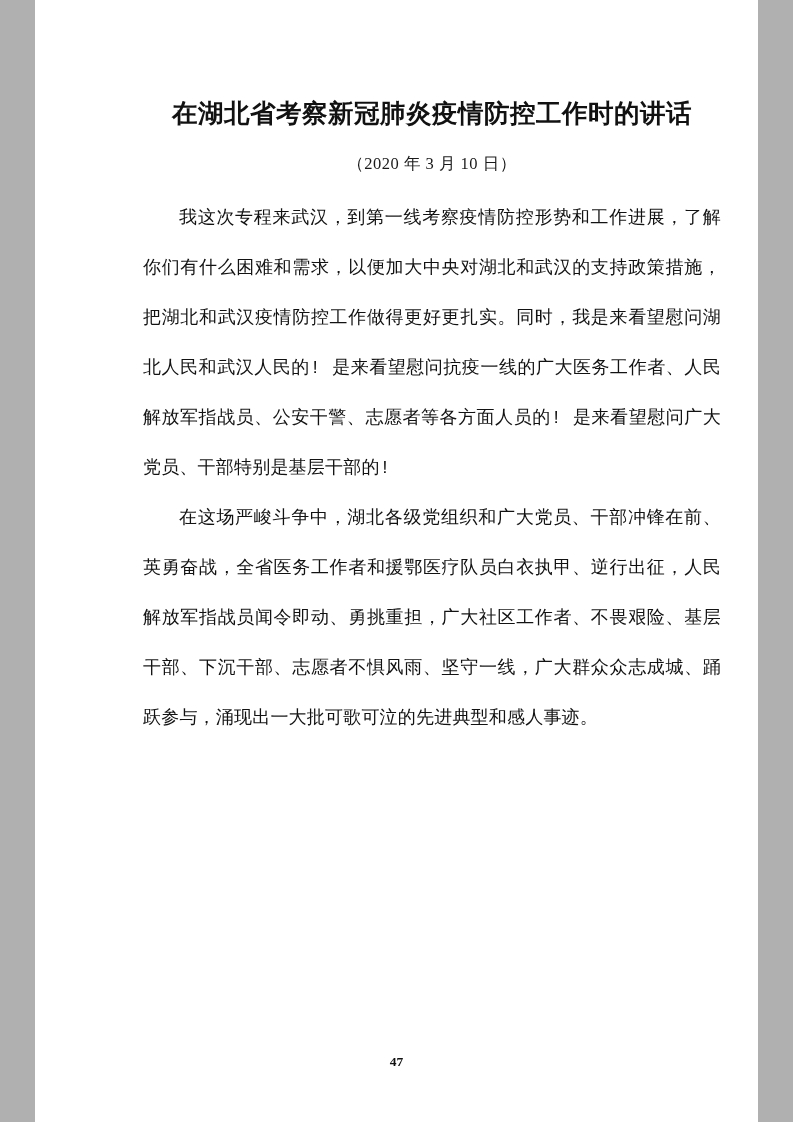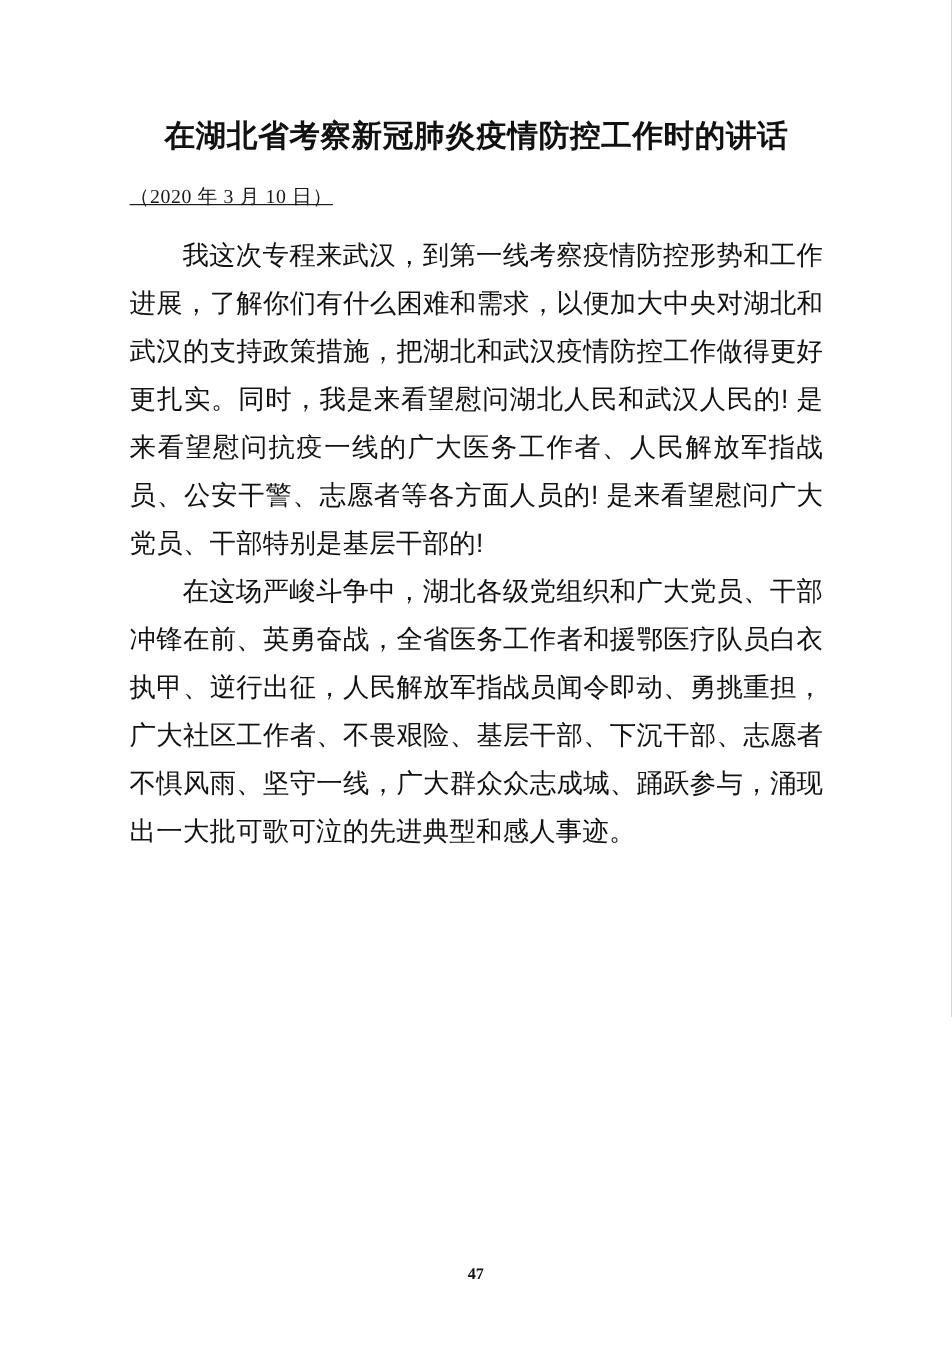--- a/index.html
+++ b/index.html
@@ -5,21 +5,21 @@
   html, body {
     margin: 0;
     padding: 0;
     background: #b0b0b0;
   }
   body {
     font-family: "Liberation Serif", "DejaVu Serif", serif;
   }
   .page {
     position: relative;
-    width: 793px;
+    width: 723px;
     height: 1122px;
     background: #ffffff;
     margin: 0 auto;
     box-sizing: border-box;
     overflow: hidden;
   }
   .content {
     position: absolute;
     left: 108px;
     top: 0;
@@ -41,39 +41,39 @@
     padding-top: 20px;
     text-align: center;
     font-size: 17px;
     color: #1a1a1a;
     letter-spacing: 2px;
     font-family: "Liberation Serif", "DejaVu Serif", serif;
   }
   .doc-date {
     margin: 0;
     padding-top: 22px;
+    text-align: center;
     font-size: 16.5px;
     color: #1a1a1a;
     letter-spacing: 0.5px;
     font-family: "Liberation Serif", "DejaVu Serif", serif;
-    text-decoration: underline;
   }
   .body-text {
     padding-top: 18px;
   }
   .para {
     margin: 0;
     text-indent: 2em;
-    font-size: 22px;
-    line-height: 40px;
+    font-size: 18px;
+    line-height: 50px;
     color: #121212;
     text-align: justify;
     text-justify: inter-ideograph;
     letter-spacing: 0.2px;
-    font-family: Liberation Sans, sans-serif;
+    font-family: Liberation Mono, monospace;
   }
   .page-number {
     position: absolute;
     left: 0;
     right: 0;
     bottom: 52px;
     text-align: center;
     font-size: 13.5px;
     font-weight: bold;
     color: #111111;

